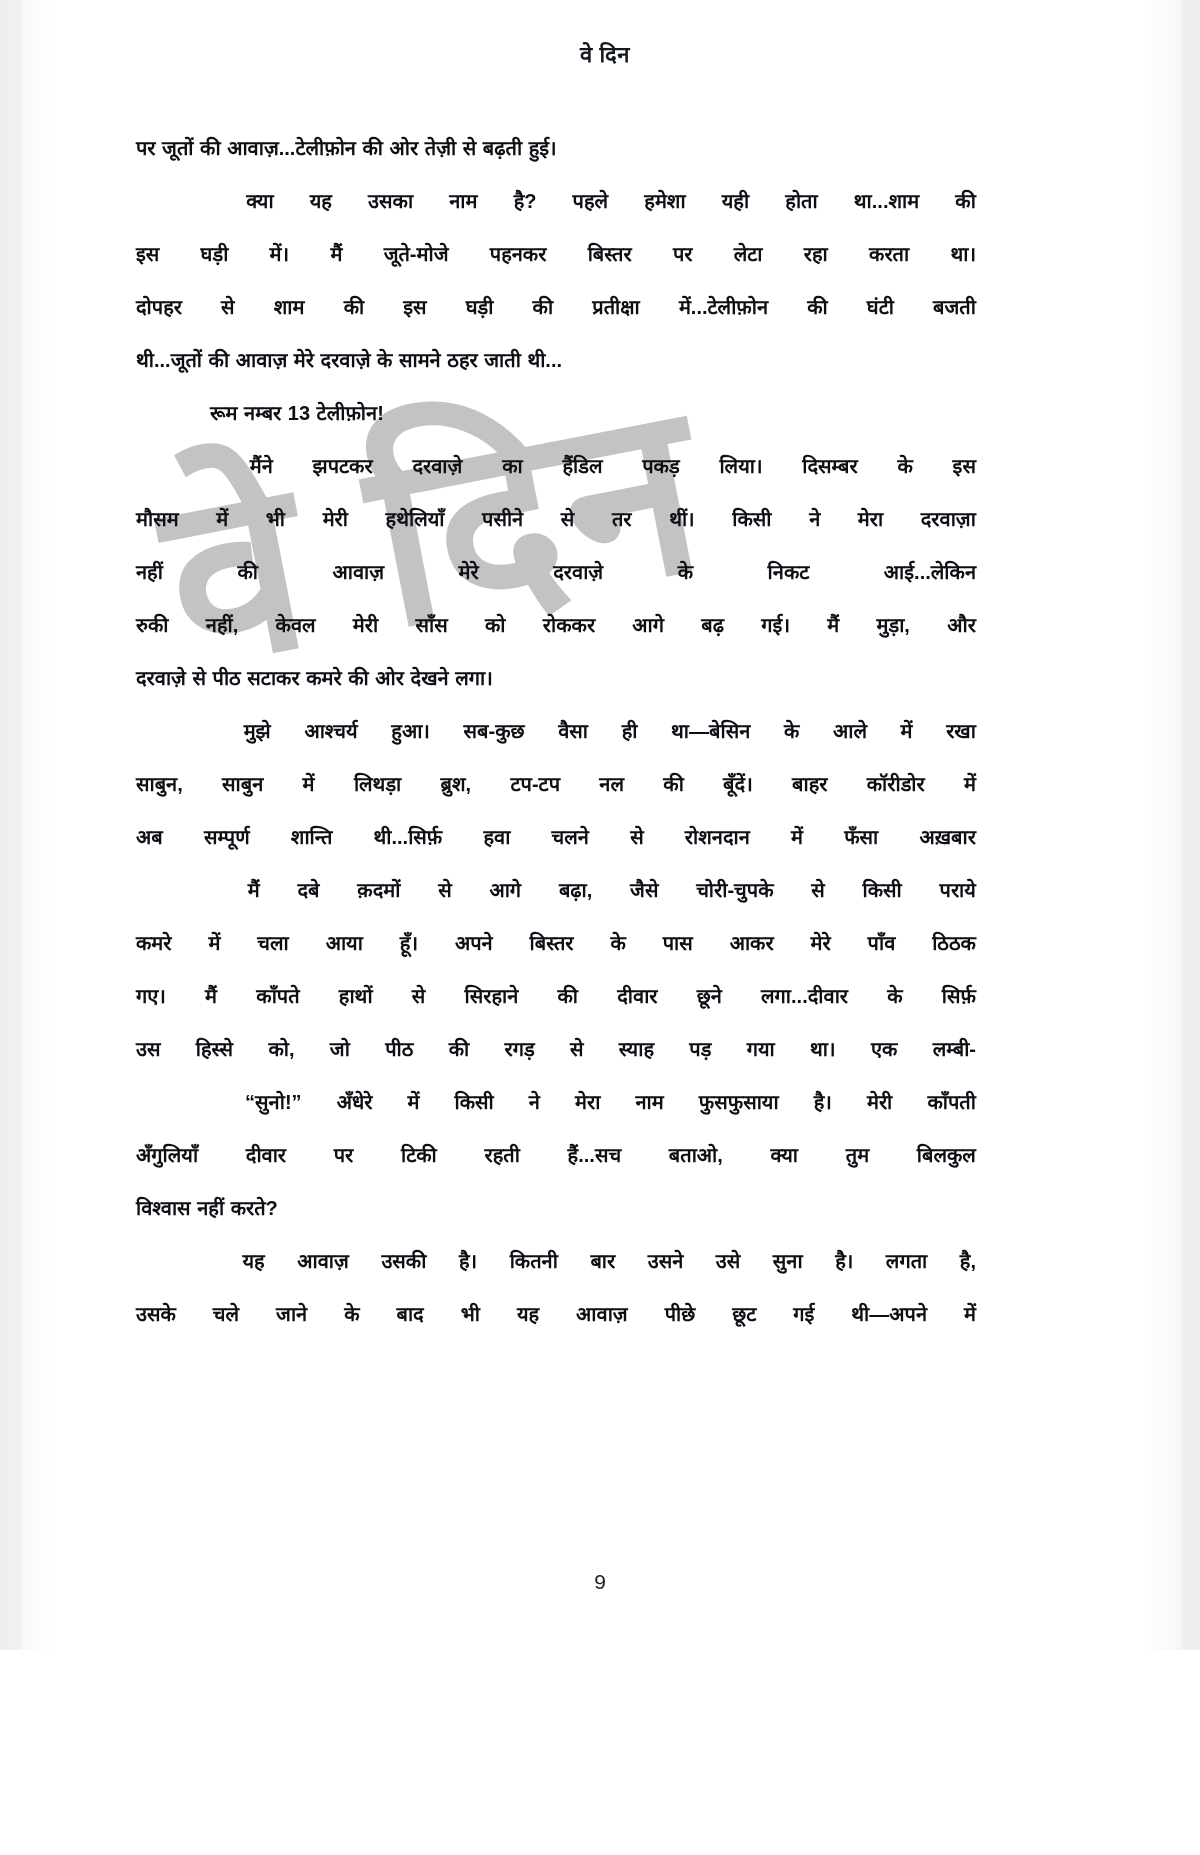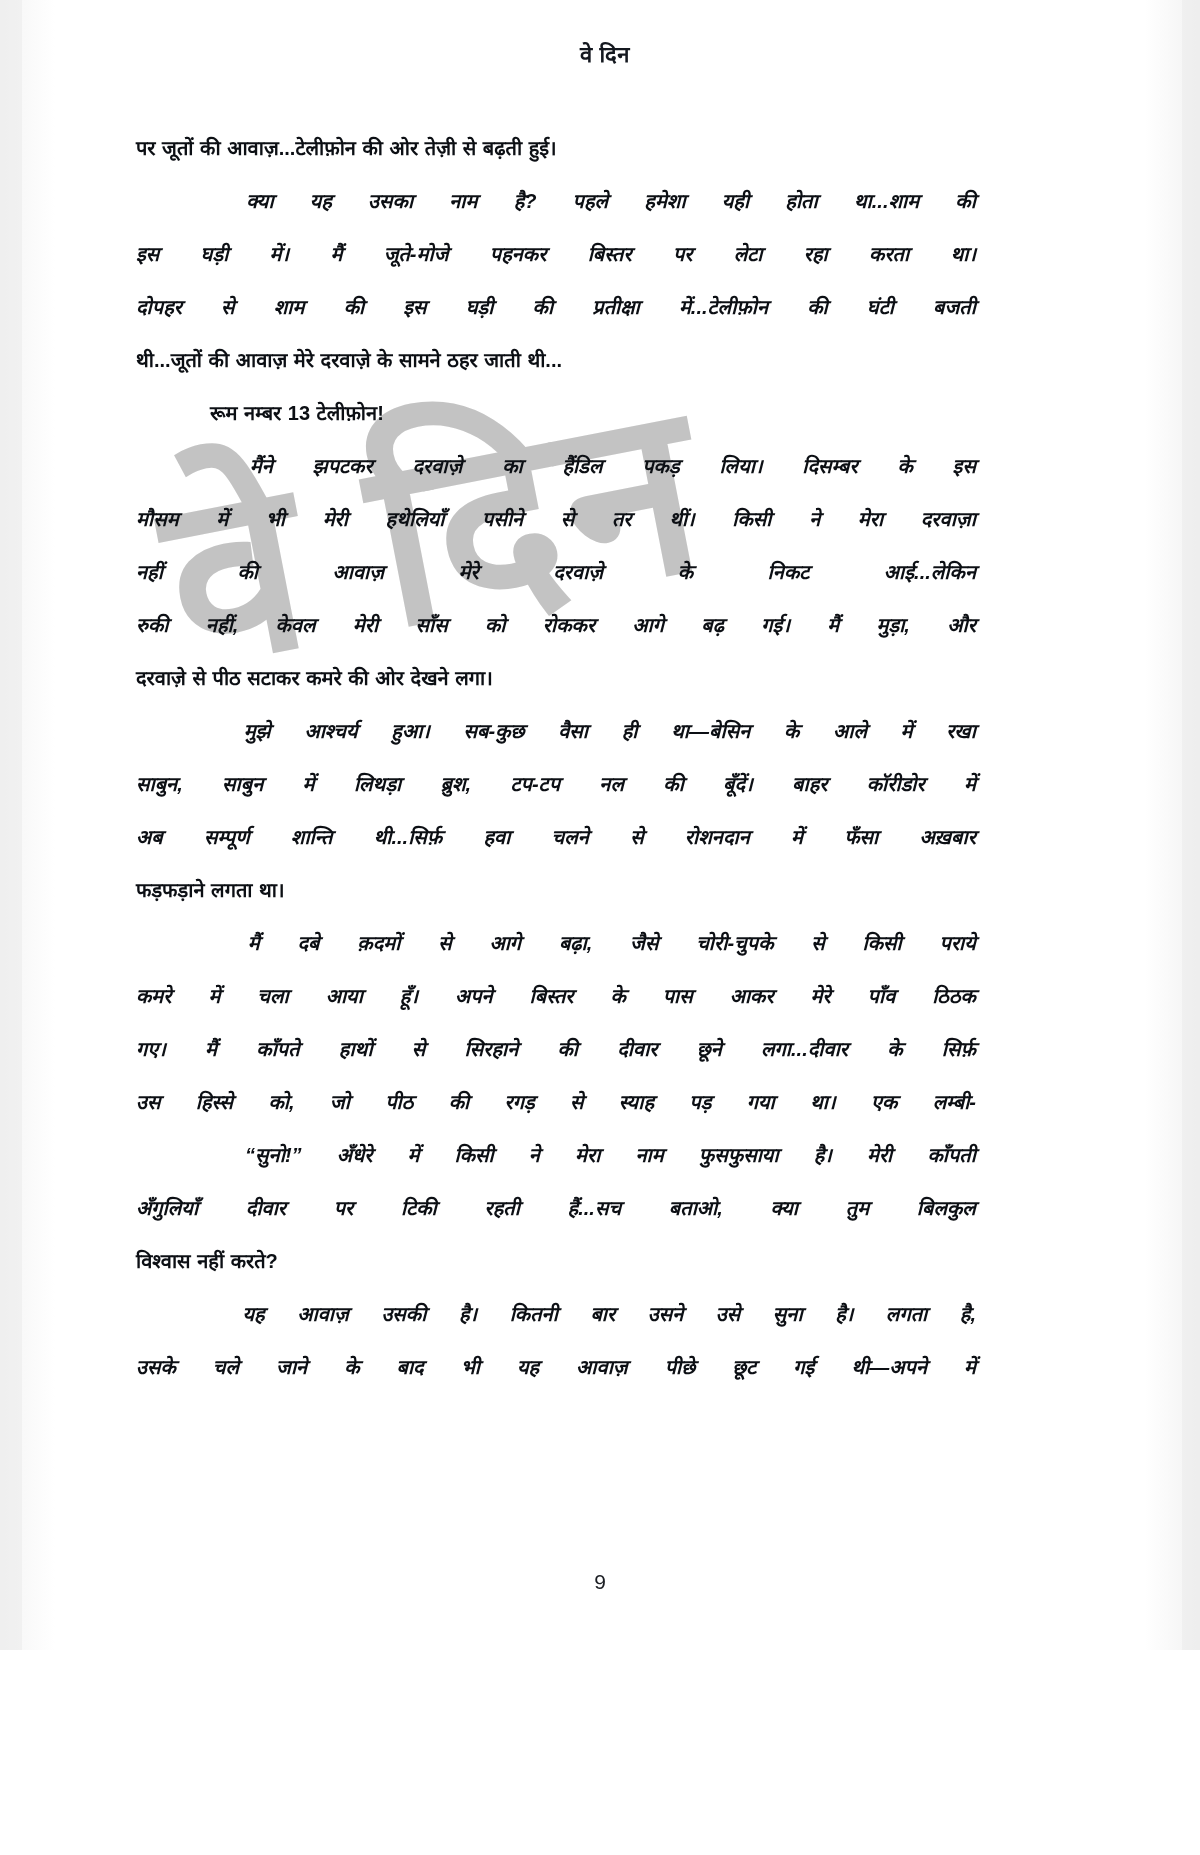--- a/index.html
+++ b/index.html
@@ -94,21 +94,20 @@
   }
 
   
   .line {
     display: flex;
     width: 100%;
     white-space: pre;
   }
   .line.justified {
     justify-content: space-between;
-    font-style: italic;
   }
   .line.ragged {
     justify-content: flex-start;
   }
   .line .w {
     display: inline-block;
   }
   .line.indent-first::before {
     content: "";
     display: inline-block;
@@ -170,21 +169,20 @@
         <div class="line justified indent-first"><span class="w">मैंने</span><span class="w">झपटकर</span><span class="w">दरवाज़े</span><span class="w">का</span><span class="w">हैंडिल</span><span class="w">पकड़</span><span class="w">लिया।</span><span class="w">दिसम्बर</span><span class="w">के</span><span class="w">इस</span></div>
         <div class="line justified"><span class="w">मौसम</span><span class="w">में</span><span class="w">भी</span><span class="w">मेरी</span><span class="w">हथेलियाँ</span><span class="w">पसीने</span><span class="w">से</span><span class="w">तर</span><span class="w">थीं।</span><span class="w">किसी</span><span class="w">ने</span><span class="w">मेरा</span><span class="w">दरवाज़ा</span></div>
         <div class="line justified"><span class="w">नहीं</span><span class="w">की</span><span class="w">आवाज़</span><span class="w">मेरे</span><span class="w">दरवाज़े</span><span class="w">के</span><span class="w">निकट</span><span class="w">आई...लेकिन</span></div>
         <div class="line justified"><span class="w">रुकी</span><span class="w">नहीं,</span><span class="w">केवल</span><span class="w">मेरी</span><span class="w">साँस</span><span class="w">को</span><span class="w">रोककर</span><span class="w">आगे</span><span class="w">बढ़</span><span class="w">गई।</span><span class="w">मैं</span><span class="w">मुड़ा,</span><span class="w">और</span></div>
         <div class="line ragged"><span class="w">दरवाज़े से पीठ सटाकर कमरे की ओर देखने लगा।</span></div>
       </div>
       <div class="para">
         <div class="line justified indent-first"><span class="w">मुझे</span><span class="w">आश्चर्य</span><span class="w">हुआ।</span><span class="w">सब-कुछ</span><span class="w">वैसा</span><span class="w">ही</span><span class="w">था—बेसिन</span><span class="w">के</span><span class="w">आले</span><span class="w">में</span><span class="w">रखा</span></div>
         <div class="line justified"><span class="w">साबुन,</span><span class="w">साबुन</span><span class="w">में</span><span class="w">लिथड़ा</span><span class="w">ब्रुश,</span><span class="w">टप-टप</span><span class="w">नल</span><span class="w">की</span><span class="w">बूँदें।</span><span class="w">बाहर</span><span class="w">कॉरीडोर</span><span class="w">में</span></div>
         <div class="line justified"><span class="w">अब</span><span class="w">सम्पूर्ण</span><span class="w">शान्ति</span><span class="w">थी...सिर्फ़</span><span class="w">हवा</span><span class="w">चलने</span><span class="w">से</span><span class="w">रोशनदान</span><span class="w">में</span><span class="w">फँसा</span><span class="w">अख़बार</span></div>
-        <div class="line ragged"><span class="w">फड़फड़ाने लगता था।</span></div>
       </div>
       <div class="para">
         <div class="line justified indent-first"><span class="w">मैं</span><span class="w">दबे</span><span class="w">क़दमों</span><span class="w">से</span><span class="w">आगे</span><span class="w">बढ़ा,</span><span class="w">जैसे</span><span class="w">चोरी-चुपके</span><span class="w">से</span><span class="w">किसी</span><span class="w">पराये</span></div>
         <div class="line justified"><span class="w">कमरे</span><span class="w">में</span><span class="w">चला</span><span class="w">आया</span><span class="w">हूँ।</span><span class="w">अपने</span><span class="w">बिस्तर</span><span class="w">के</span><span class="w">पास</span><span class="w">आकर</span><span class="w">मेरे</span><span class="w">पाँव</span><span class="w">ठिठक</span></div>
         <div class="line justified"><span class="w">गए।</span><span class="w">मैं</span><span class="w">काँपते</span><span class="w">हाथों</span><span class="w">से</span><span class="w">सिरहाने</span><span class="w">की</span><span class="w">दीवार</span><span class="w">छूने</span><span class="w">लगा...दीवार</span><span class="w">के</span><span class="w">सिर्फ़</span></div>
         <div class="line justified"><span class="w">उस</span><span class="w">हिस्से</span><span class="w">को,</span><span class="w">जो</span><span class="w">पीठ</span><span class="w">की</span><span class="w">रगड़</span><span class="w">से</span><span class="w">स्याह</span><span class="w">पड़</span><span class="w">गया</span><span class="w">था।</span><span class="w">एक</span><span class="w">लम्बी-</span></div>
       </div>
       <div class="para">
         <div class="line justified indent-first"><span class="w">“सुनो!”</span><span class="w">अँधेरे</span><span class="w">में</span><span class="w">किसी</span><span class="w">ने</span><span class="w">मेरा</span><span class="w">नाम</span><span class="w">फुसफुसाया</span><span class="w">है।</span><span class="w">मेरी</span><span class="w">काँपती</span></div>
         <div class="line justified"><span class="w">अँगुलियाँ</span><span class="w">दीवार</span><span class="w">पर</span><span class="w">टिकी</span><span class="w">रहती</span><span class="w">हैं...सच</span><span class="w">बताओ,</span><span class="w">क्या</span><span class="w">तुम</span><span class="w">बिलकुल</span></div>

